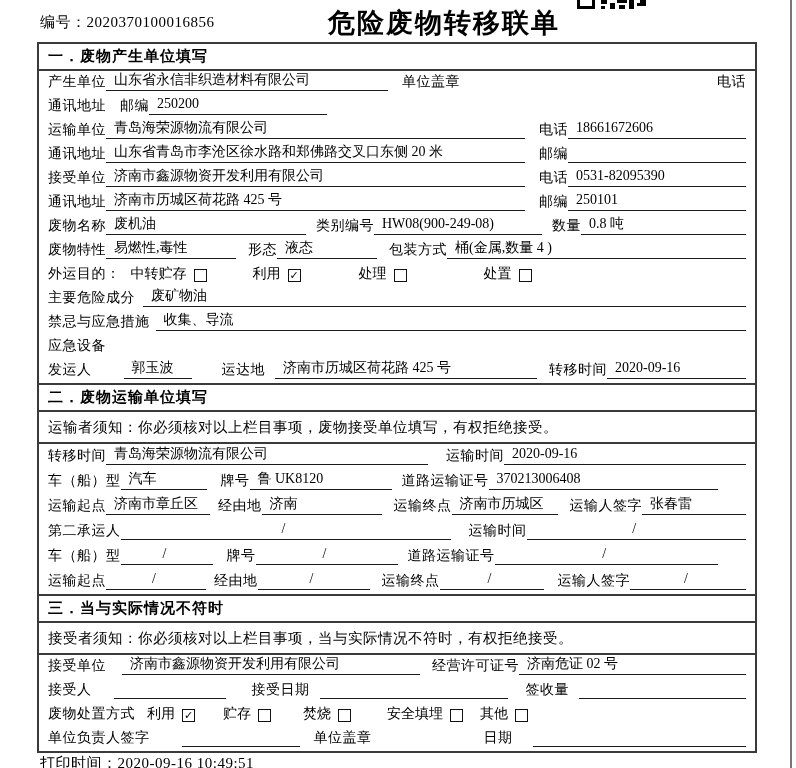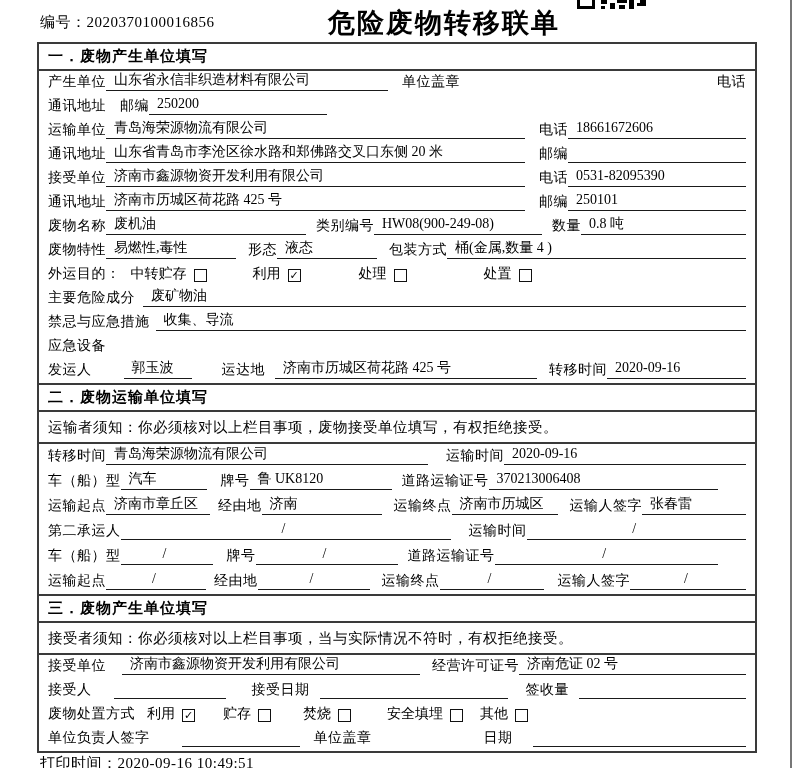--- a/index.html
+++ b/index.html
@@ -221,21 +221,21 @@
       <span class="lbl">运输起点</span>
       <span class="uv center" style="width:100px">/</span>
       <span class="lbl" style="margin-left:8px">经由地</span>
       <span class="uv center" style="width:112px">/</span>
       <span class="lbl" style="margin-left:12px">运输终点</span>
       <span class="uv center" style="width:104px">/</span>
       <span class="lbl" style="margin-left:14px">运输人签字</span>
       <span class="uv grow center">/</span>
     </div>
 
-    <div class="sec-h mid">三．废物产生单位填写</div>
+    <div class="sec-h mid">三．当与实际情况不符时</div>
     <div class="notice">接受者须知：你必须核对以上栏目事项，当与实际情况不符时，有权拒绝接受。</div>
 
     <div class="row">
       <span class="lbl">接受单位</span>
       <span class="uv" style="width:298px;margin-left:16px">济南市鑫源物资开发利用有限公司</span>
       <span class="lbl" style="margin-left:12px">经营许可证号</span>
       <span class="uv grow">济南危证 02 号</span>
     </div>
 
     <div class="row">

